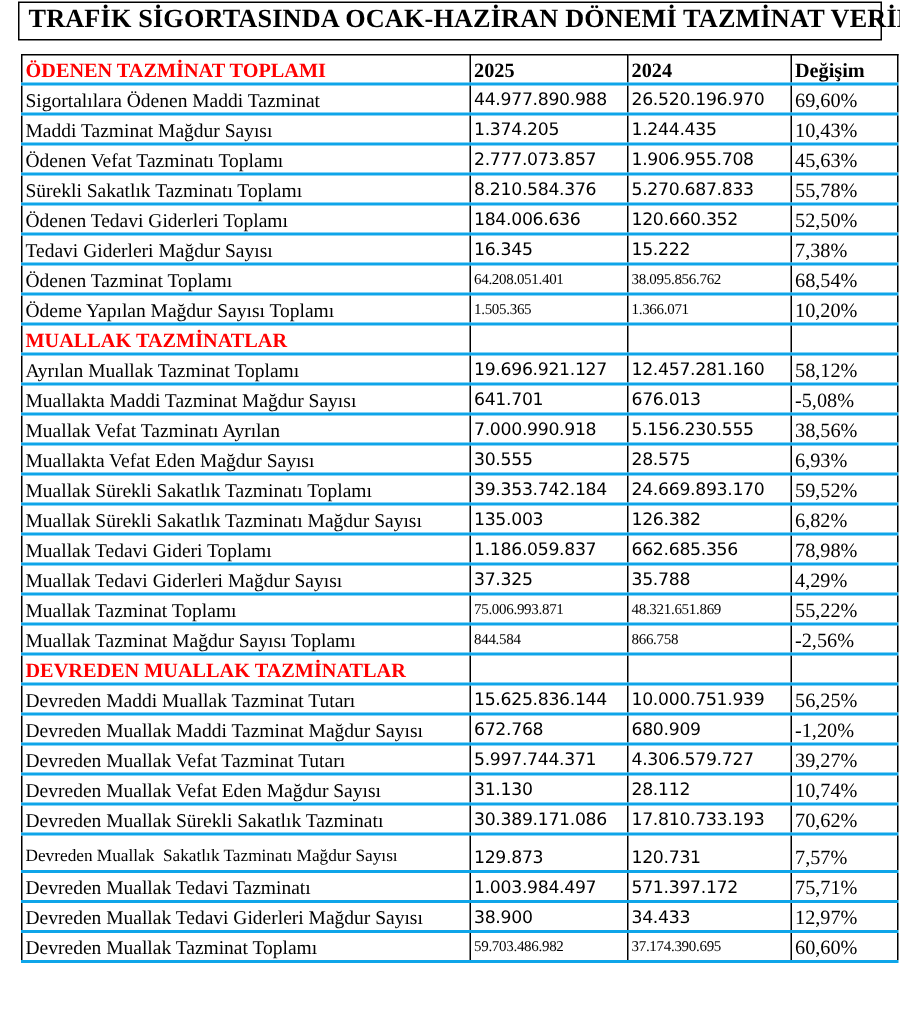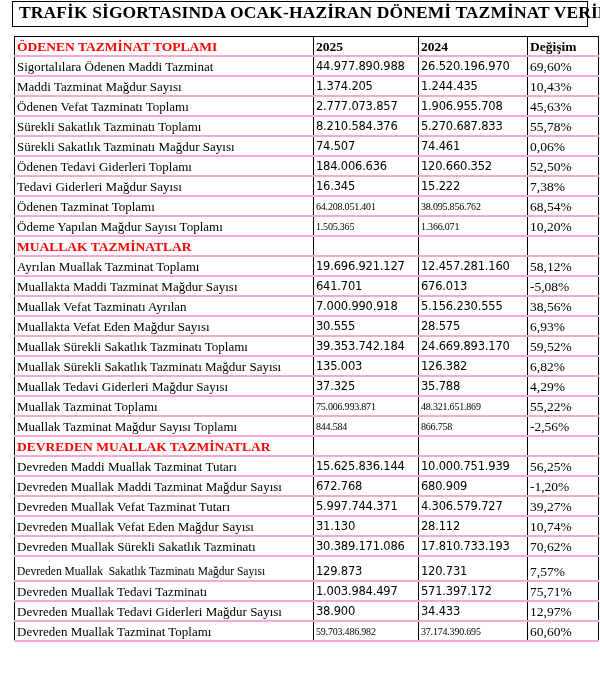--- a/index.html
+++ b/index.html
@@ -13,21 +13,21 @@
       letter-spacing: 0.1px; white-space: nowrap; line-height: 20px;
     }
     table.data {
       position: absolute; left: 14px; top: 36px;
       border-collapse: collapse; table-layout: fixed; width: 584px;
     }
     table.data td {
       border: 1px solid #000; padding: 0 2px; height: 18px; line-height: 17px;
       font-size: 13px; white-space: nowrap; overflow: hidden; vertical-align: bottom;
     }
-    table.data tr { border-bottom: 2px solid #f9a8d4; }
+    table.data tr { border-bottom: 2px solid #0ea5e9; }
     table.data td.label { font-family: "Liberation Serif", serif; }
     table.data td.num { font-family: "DejaVu Sans", sans-serif; font-size: 11.5px; letter-spacing: -0.2px; }
     table.data td.pct { font-family: Liberation Serif, serif; font-size: 13.5px; }
     table.data tr.bold td.label, table.data tr.bold td.num { font-weight: normal; font-family: "Liberation Serif", serif; font-size: 13px; }
     table.data tr.bold td.num { font-size: 10px; margin-top: 40px; }
     table.data tr.section td.label { color: #ff0000; font-weight: bold; font-size: 13.5px; }
     table.data tr.header td.hdr { font-weight: bold; font-size: 13.5px; font-family: "Liberation Serif", serif; }
     table.data tr.small td.label { font-size: 11.5px; }
     table.data tr.tall td { height: 23px; }
     col.c1 { width: 299px; } col.c2 { width: 105px; } col.c3 { width: 109px; } col.c4 { width: 71px; }
@@ -72,26 +72,20 @@
         <td class="num">1.906.955.708</td>
         <td class="pct">45,63%</td>
       </tr>
     <tr>
         <td class="label">Sürekli Sakatlık Tazminatı Toplamı</td>
         <td class="num">8.210.584.376</td>
         <td class="num">5.270.687.833</td>
         <td class="pct">55,78%</td>
       </tr>
     <tr>
-        <td class="label">Sürekli Sakatlık Tazminatı Mağdur Sayısı</td>
-        <td class="num">74.507</td>
-        <td class="num">74.461</td>
-        <td class="pct">0,06%</td>
-      </tr>
-    <tr>
         <td class="label">Ödenen Tedavi Giderleri Toplamı</td>
         <td class="num">184.006.636</td>
         <td class="num">120.660.352</td>
         <td class="pct">52,50%</td>
       </tr>
     <tr>
         <td class="label">Tedavi Giderleri Mağdur Sayısı</td>
         <td class="num">16.345</td>
         <td class="num">15.222</td>
         <td class="pct">7,38%</td>
@@ -143,20 +137,26 @@
         <td class="label">Muallak Sürekli Sakatlık Tazminatı Toplamı</td>
         <td class="num">39.353.742.184</td>
         <td class="num">24.669.893.170</td>
         <td class="pct">59,52%</td>
       </tr>
     <tr>
         <td class="label">Muallak Sürekli Sakatlık Tazminatı Mağdur Sayısı</td>
         <td class="num">135.003</td>
         <td class="num">126.382</td>
         <td class="pct">6,82%</td>
+      </tr>
+    <tr>
+        <td class="label">Muallak Tedavi Gideri Toplamı</td>
+        <td class="num">1.186.059.837</td>
+        <td class="num">662.685.356</td>
+        <td class="pct">78,98%</td>
       </tr>
     <tr>
         <td class="label">Muallak Tedavi Giderleri Mağdur Sayısı</td>
         <td class="num">37.325</td>
         <td class="num">35.788</td>
         <td class="pct">4,29%</td>
       </tr>
     <tr class="bold">
         <td class="label">Muallak Tazminat Toplamı</td>
         <td class="num">75.006.993.871</td>

